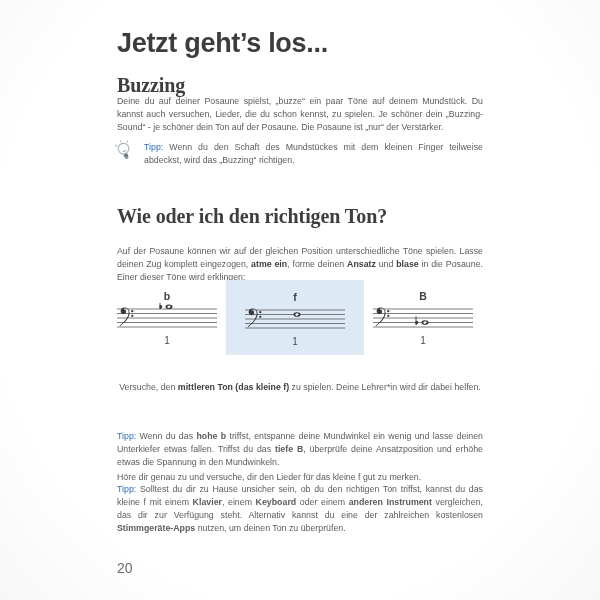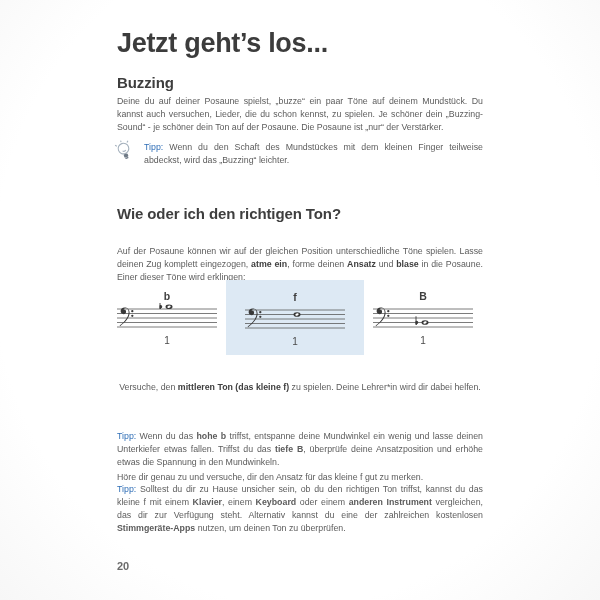--- a/index.html
+++ b/index.html
@@ -14,21 +14,21 @@
     position:relative; width:600px; height:600px;
     background:radial-gradient(ellipse at 50% 45%, #ffffff 72%, #f7f7f7 100%);
   }
   .col { position:absolute; left:117px; width:366px; }
 
   .title {
     top:28px;
     font-size:27px; font-weight:700; color:#3c3c3c; letter-spacing:-0.3px;
   }
   .subhead {
-    font-size:15px; font-weight:700; color:#3e3e3e; letter-spacing:-0.1px;
+    font-size:20px; font-weight:700; color:#3e3e3e; letter-spacing:-0.1px;font-family:Liberation Serif, serif;
   }
   .subhead.buzzing { top:74px; }
   .subhead.ton { top:205px; }
 
   .body-par {
     font-size:8.8px; line-height:13px; text-align:justify; color:#5c5c5c;
   }
   .body-par b, .tip-text b, .caption b { font-weight:700; color:#404040; }
   .par1 { top:95px; }
   .par2 { top:245px; }
@@ -54,21 +54,21 @@
   }
   .staff-block.highlight .inner { width:106px; margin:0 auto; }
   .note-label { font-size:10.5px; font-weight:700; color:#3e3e3e; height:13px; }
   .pos-number { font-size:10px; color:#4a4a4a; margin-top:2px; }
   .staff-svg { display:block; width:104px; height:30px; margin:0 auto; }
 
   .caption { top:382px; text-align:center; font-size:8.8px; color:#5c5c5c; }
 
   .page-number {
     position:absolute; left:117px; top:560px;
-    font-size:11px; color:#6b6b6b;font-weight:bold;
+    font-size:14px; color:#6b6b6b;
   }
 </style>
 </head>
 <body>
 
 <div class="page">
 
   <h1 class="col title">Jetzt geht’s los...</h1>
 
   <h2 class="col subhead buzzing">Buzzing</h2>
@@ -84,21 +84,21 @@
           <line x1="4.2" y1="3.6" x2="5.6" y2="5"></line>
           <line x1="17.8" y1="3.6" x2="16.4" y2="5"></line>
           <line x1="11" y1="1" x2="11" y2="2.6"></line>
         </g>
         <g transform="rotate(-20 11 11)">
           <rect x="8.9" y="15.2" width="4.2" height="3.4" rx="0.9" fill="#6f7a86"></rect>
           <rect x="9.3" y="18.8" width="3.4" height="1.4" rx="0.7" fill="#6f7a86"></rect>
         </g>
       </svg>
     </span>
-    <p class="tip-text"><span class="tip-label">Tipp:</span><span><span> Wenn du den Schaft des Mundstückes mit dem kleinen Finger teilweise abdeckst, wird das „Buzzing“ leichter.</span></span></p>
+    <p class="tip-text"><span class="tip-label">Tipp:</span><span><span> Wenn du den Schaft des Mundstückes mit dem kleinen Finger teilweise abdeckst, wird das „Buzzing“ richtigen.</span></span></p>
   </div>
 
   <h2 class="col subhead ton">Wie oder ich den richtigen Ton?</h2>
 
   <p class="col body-par par2"><span>Auf der Posaune können wir auf der gleichen Position unterschiedliche Töne spielen. Lasse deinen Zug komplett eingezogen, </span><b>atme ein</b><span>, forme deinen </span><b>Ansatz</b><span> und </span><b>blase</b><span> in die Posaune. Einer dieser Töne wird erklingen:</span></p>
 
   <div class="col staff-row">
 
     <div class="staff-block">
       <div class="note-label">b</div>
@@ -178,19 +178,19 @@
       </svg>
       <div class="pos-number">1</div>
     </div>
 
   </div>
 
   <p class="col tip-par tip2"><span class="tip-label">Tipp:</span><span><span> Wenn du das </span><b>hohe b</b><span> triffst, entspanne deine Mundwinkel ein wenig und lasse deinen Unterkiefer etwas fallen. Triffst du das </span><b>tiefe B</b><span>, überprüfe deine Ansatzposition und erhöhe etwas die Spannung in den Mundwinkeln.</span></span></p>
 
   <p class="col caption"><span>Versuche, den </span><b>mittleren Ton (das kleine f)</b><span> zu spielen. Deine Lehrer*in wird dir dabei helfen.</span></p>
 
-  <p class="col body-par merken"><span>Höre dir genau zu und versuche, dir den Ansatz für das kleine f gut zu merken.</span></p>
+  <p class="col body-par merken"><span>Höre dir genau zu und versuche, dir den Lieder für das kleine f gut zu merken.</span></p>
 
   <p class="col tip-par tip3"><span class="tip-label">Tipp:</span><span><span> Solltest du dir zu Hause unsicher sein, ob du den richtigen Ton triffst, kannst du das kleine f mit einem </span><b>Klavier</b><span>, einem </span><b>Keyboard</b><span> oder einem </span><b>anderen Instrument</b><span> vergleichen, das dir zur Verfügung steht. Alternativ kannst du eine der zahlreichen kostenlosen </span><b>Stimmgeräte-Apps</b><span> nutzen, um deinen Ton zu überprüfen.</span></span></p>
 
   <div class="page-number">20</div>
 
 </div>
 
 </body></html>

